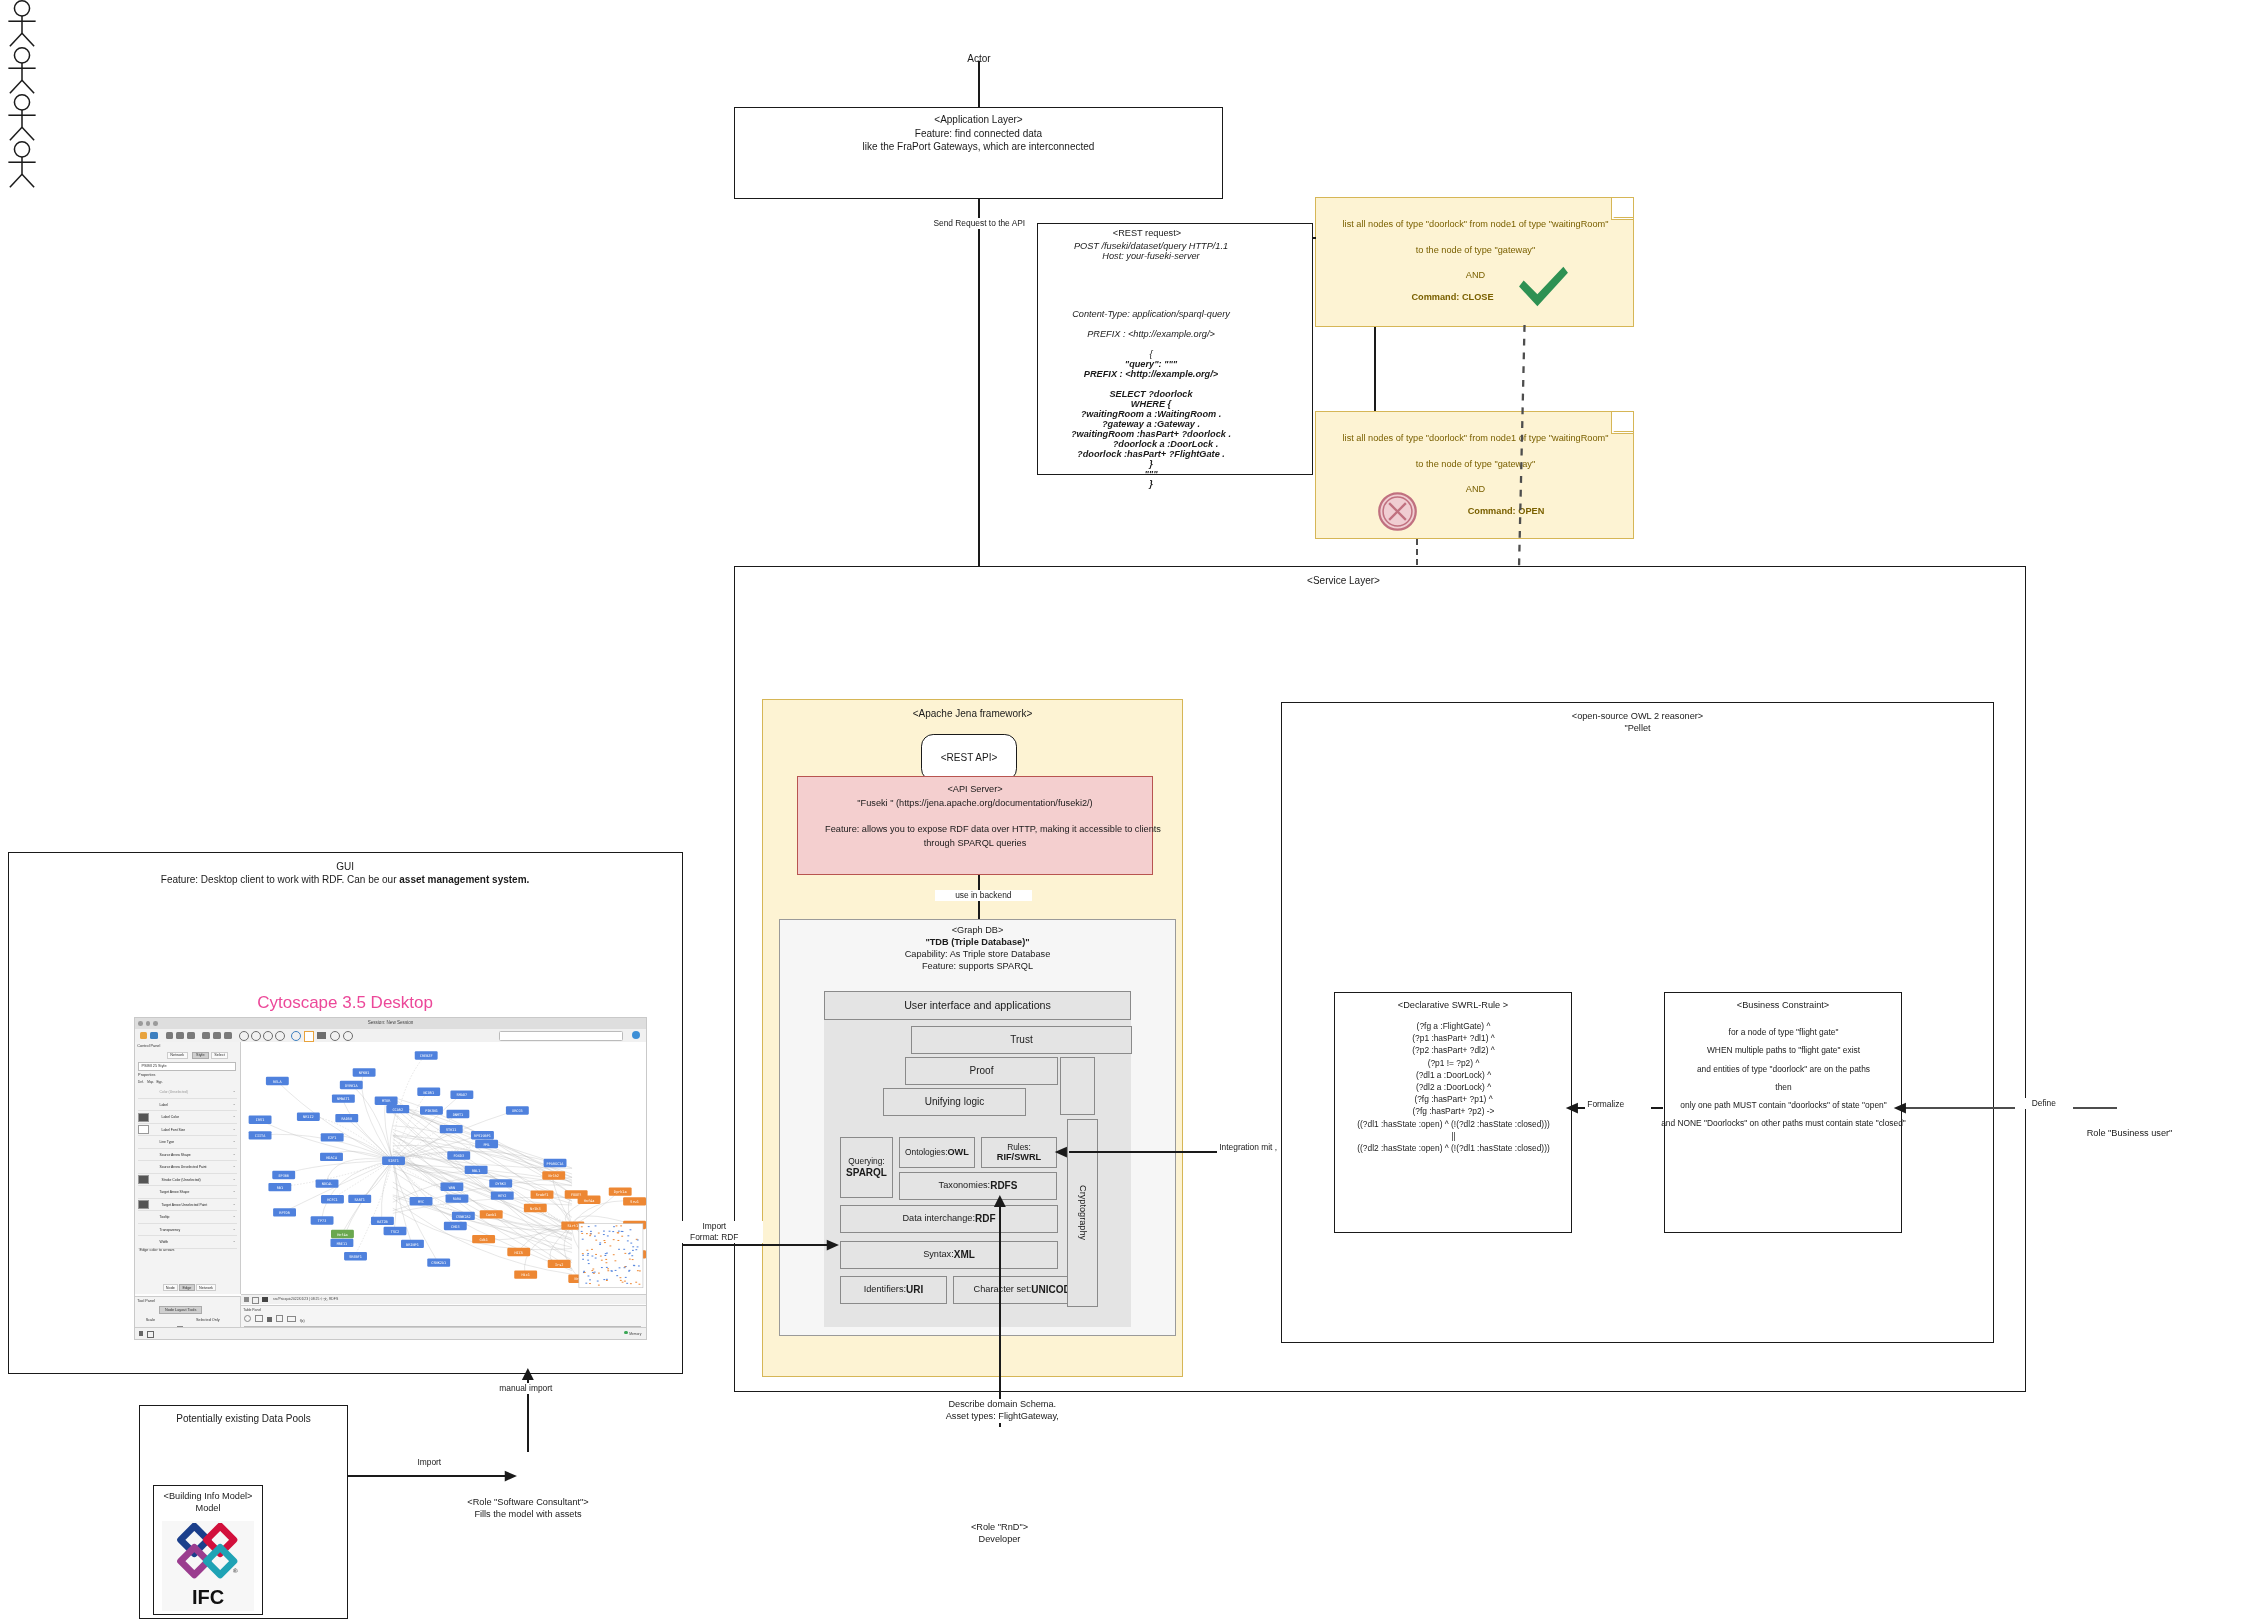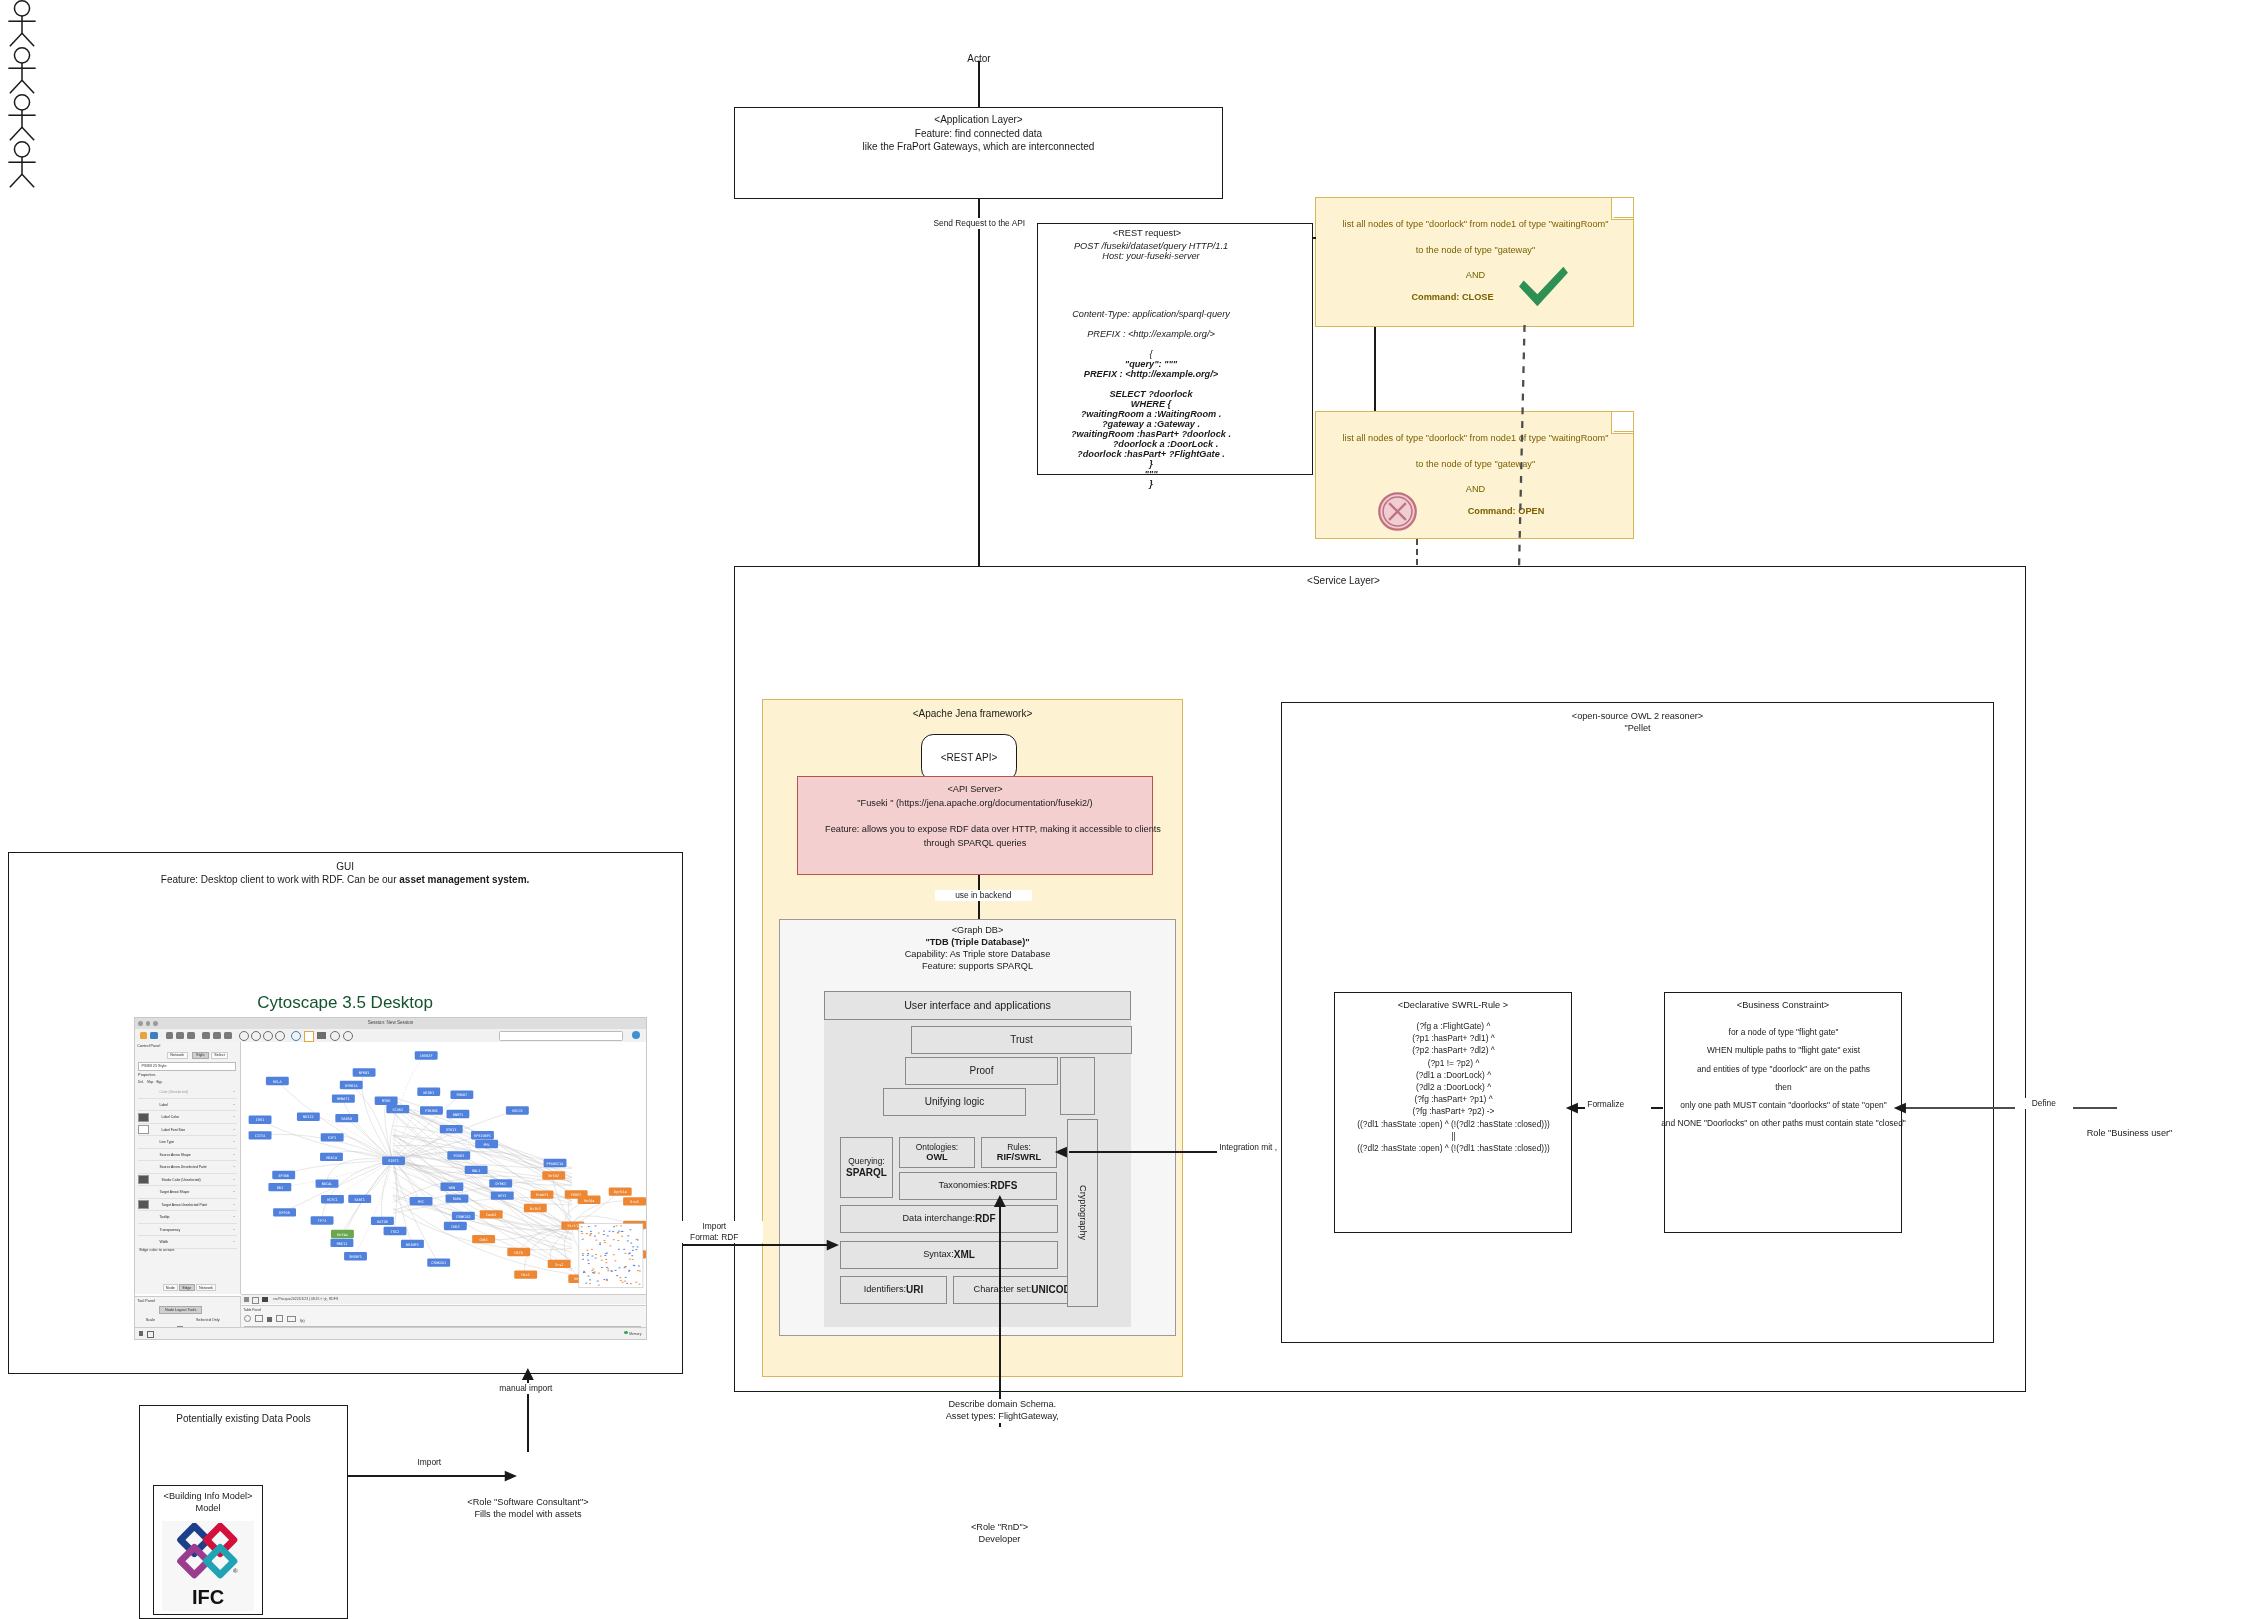--- a/index.html
+++ b/index.html
@@ -163,21 +163,21 @@
   <div class="cell f13" style="left:911px;top:1026px;width:221px;height:27.5px;">Trust</div>
   <div class="cell f13" style="left:905px;top:1057px;width:153px;height:27.5px;">Proof</div>
   <div class="cell f13" style="left:883px;top:1088px;width:143px;height:27.5px;">Unifying logic</div>
 
   <div class="cell" style="left:1060px;top:1057px;width:35px;height:58px;"></div>
 
   <div class="cell" style="left:840px;top:1137px;width:53px;height:61px;flex-direction:column;">
     <span class="f11">Querying:</span>
     <span class="f13 b">SPARQL</span>
   </div>
-  <div class="cell" style="left:899px;top:1137px;width:76px;height:30.5px;flex-direction:column;">
+  <div class="cell" style="left:899px;top:1137px;width:76px;height:30.5px;flex-direction:row;">
     <span class="f11">Ontologies:</span>
     <span class="f12 b">OWL</span>
   </div>
   <div class="cell" style="left:981px;top:1137px;width:76px;height:30.5px;flex-direction:column;">
     <span class="f11">Rules:</span>
     <span class="f12 b">RIF/SWRL</span>
   </div>
   <div class="cell" style="left:899px;top:1172px;width:158px;height:27.5px;">
     <span class="f12">Taxonomies: </span>
       <span class="f13 b">RDFS</span>
@@ -264,21 +264,21 @@
       <line x1="29" y1="44" x2="13" y2="61" stroke="#1a1a1a" stroke-width="2"></line>
       <line x1="29" y1="44" x2="45" y2="61" stroke="#1a1a1a" stroke-width="2"></line>
     </svg>
   </div>
   <div class="lbl f12" style="left:2061px;top:1127px;width:137px;">Role "Business user"</div>
 
   <div class="box" style="left:7.6px;top:852px;width:675px;height:522px;"></div>
   <div class="lbl f13" style="left:7.6px;top:860px;width:675px;">GUI</div>
   <div class="lbl f13" style="left:7.6px;top:873px;width:675px;"><span>Feature: Desktop client to work with RDF. Can be our </span><span class="b">asset management system.</span></div>
 
-  <div class="lbl f22" style="left:7.6px;top:992px;width:675px;color:#14532d;">Cytoscape 3.5 Desktop</div>
+  <div class="lbl f22" style="left:7.6px;top:992px;width:675px;color:#ec4899;">Cytoscape 3.5 Desktop</div>
 
   <div class="cyto" style="left:134px;top:1017px;width:511px;height:321px;">
 
     <div style="position:absolute;left:0;top:0;width:100%;height:10.7px;background:#dedede;border-bottom:0.8px solid #bbb;">
       <div style="position:absolute;left:3.1px;top:3.1px;width:4.6px;height:4.6px;border-radius:2.3px;background:#9a9a9a;"></div>
       <div style="position:absolute;left:10.7px;top:3.1px;width:4.6px;height:4.6px;border-radius:2.3px;background:#9a9a9a;"></div>
       <div style="position:absolute;left:18.3px;top:3.1px;width:4.6px;height:4.6px;border-radius:2.3px;background:#9a9a9a;"></div>
       <div class="lbl" style="left:0;top:1.5px;width:511px;font-size:4.6px;color:#444;">Session: New Session</div>
     </div>
 

